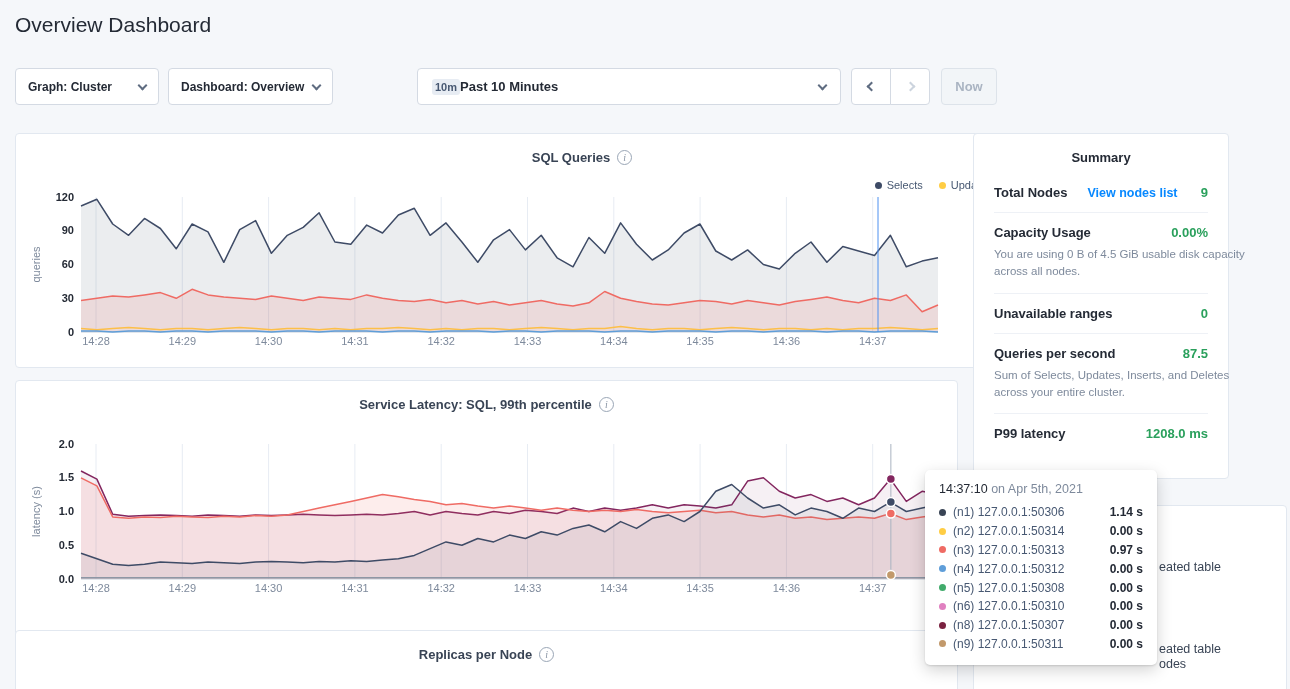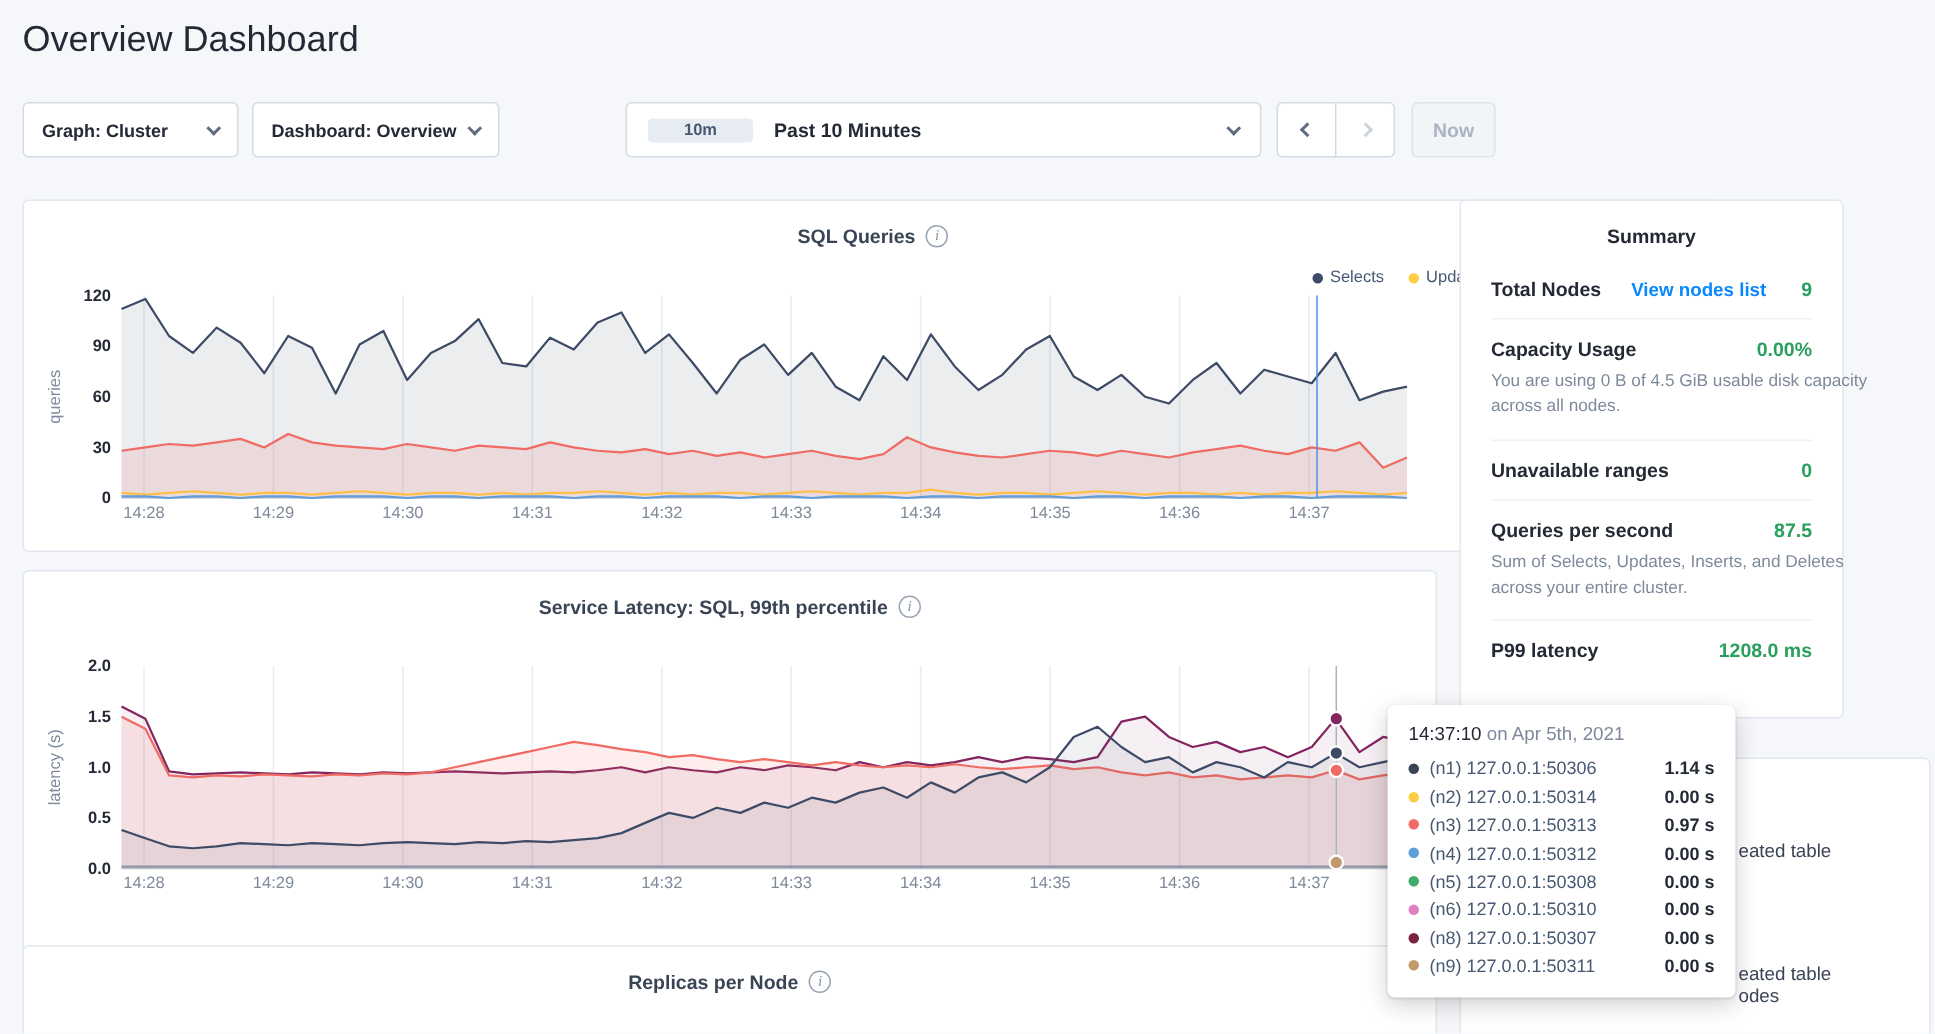--- a/index.html
+++ b/index.html
@@ -4,21 +4,21 @@
 <style>
   * { box-sizing: border-box; }
   body { margin: 0; background: #f5f7fa; }
   .app {
     position: relative; width: 1290px; height: 689px; overflow: hidden;
     background: #f5f7fa; color: #242a35;
     font-family: "Liberation Sans", sans-serif;
   }
   .page-title {
     position: absolute; left: 15px; top: 13px; margin: 0;
-    font-size: 24px; font-weight: 500; color: #242a35;
+    font-size: 21px; font-weight: 500; color: #242a35;
   }
   
   button { font-family: inherit; cursor: pointer; }
   .dd {
     position: absolute; top: 68px; height: 37px; background: #fff;
     border: 1px solid #d4dae3; border-radius: 4px; display: flex;
     align-items: center; padding: 0 12px; font-size: 12px; font-weight: 700;
     color: #242a35;
   }
   #dd-graph { left: 15px; width: 144px; }
@@ -27,24 +27,24 @@
           border-right: 2px solid #5f6c81; border-bottom: 2px solid #5f6c81; }
   .chev.down  { transform: rotate(45deg); margin-top: -3px; margin-left: auto; }
   .chev.left  { transform: rotate(135deg); }
   .chev.right { transform: rotate(-45deg); border-color: #ccd4de; }
   .timepicker {
     position: absolute; left: 417px; top: 68px; width: 424px; height: 37px;
     background: #fff; border: 1px solid #d4dae3; border-radius: 4px;
     display: flex; align-items: center; padding: 0 14px; cursor: pointer;
   }
   .time-badge {
-    background: #e7ecf3; border-radius: 3px; padding: 2px 24px;
+    background: #e7ecf3; border-radius: 3px; padding: 2px 3px;
     font-size: 11px; font-weight: 700; color: #475872;
   }
-  .time-label { font-size: 13px; font-weight: 700; margin-left: 14px; }
+  .time-label { font-size: 13px; font-weight: 700; margin-left: 0; }
   .pager { position: absolute; left: 851px; top: 68px; display: flex; }
   .pager button {
     width: 40px; height: 37px; background: #fff; border: 1px solid #d4dae3;
     display: flex; align-items: center; justify-content: center; padding: 0;
   }
   .pager button:first-child { border-radius: 4px 0 0 4px; }
   .pager button:last-child  { border-radius: 0 4px 4px 0; margin-left: -1px; }
   .now-btn {
     position: absolute; left: 941px; top: 68px; width: 56px; height: 37px;
     background: #f2f5f8; border: 1px solid #dde3ea; border-radius: 4px;

